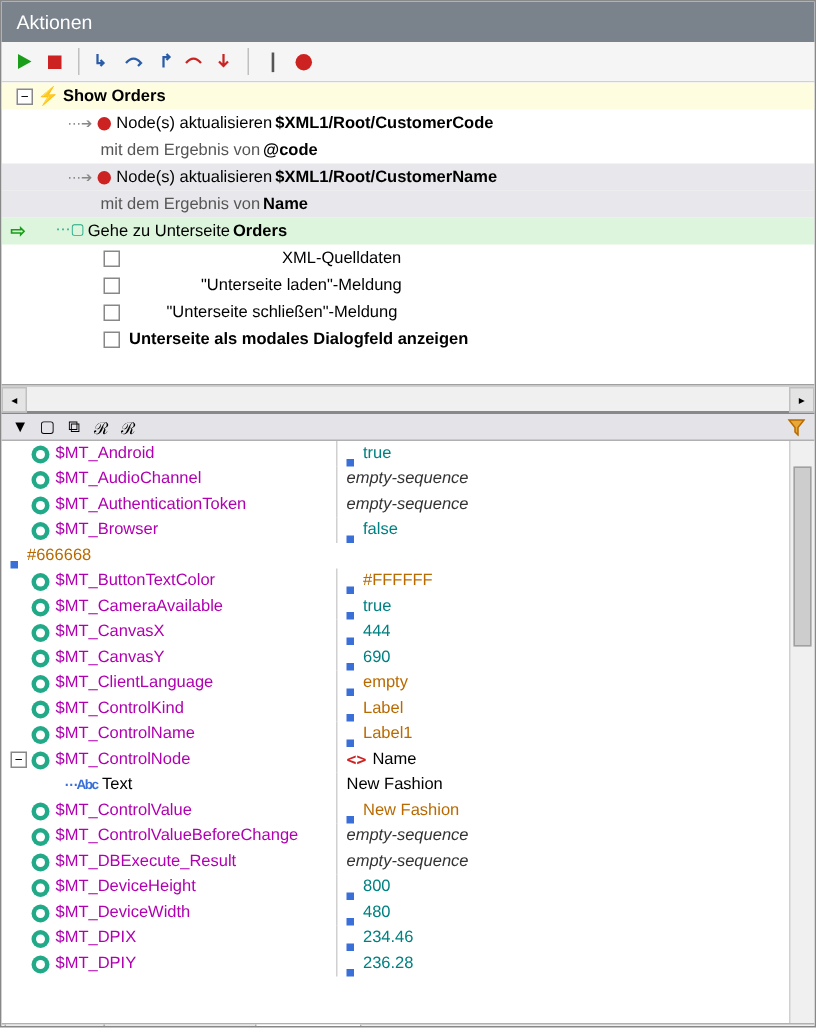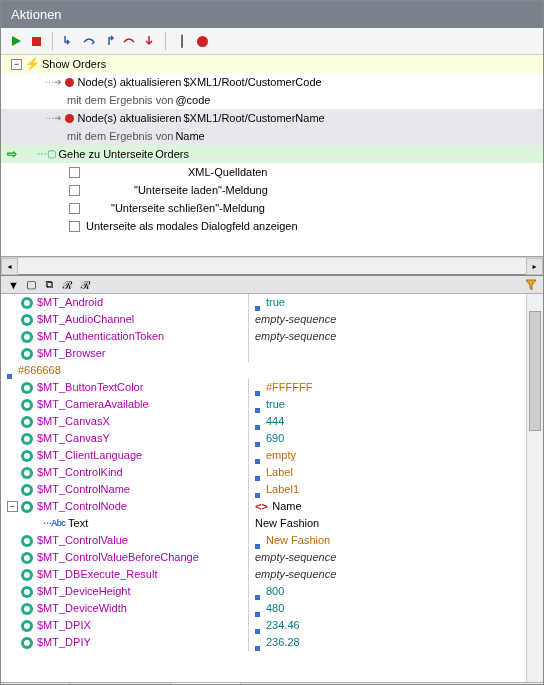--- a/index.html
+++ b/index.html
@@ -9,30 +9,30 @@
 .sep { width: 1px; height: 18px; background: #c0c0c0; margin: 0 3px; }
 .ticon { width: 14px; height: 14px; display: inline-flex; align-items: center; justify-content: center; }
 .tree-panel { background: #fff; height: 202px; overflow: auto; border-bottom: 1px solid #a0a0a0; position: relative; }
 .tree-row { display: flex; align-items: center; padding: 1px 4px; font-size: 11px; line-height: 16px; }
 .tree-row.hl-yellow { background: #fffde0; }
 .tree-row.hl-gray { background: #e8e8ec; }
 .tree-row.hl-green { background: #dcf5dc; }
 .indent { display: inline-block; }
 .exp { width: 11px; height: 11px; border: 1px solid #888; display: inline-flex; align-items: center; justify-content: center; font-size: 9px; margin-right: 3px; cursor: pointer; background: #fff; line-height: 9px; }
 .lbl { margin-left: 2px; }
-.bold { font-weight: normal; }
+.bold { font-weight: bold; }
 .param-text { color: #555; }
 .scrollbar-h { height: 17px; background: #f0f0f0; border-top: 1px solid #d0d0d0; display: flex; }
 .sb-btn { width: 17px; height: 17px; background: #e4e4e4; border: 1px solid #c0c0c0; display: flex; align-items: center; justify-content: center; font-size: 8px; }
 .lower { display: flex; flex-direction: column; height: 426px; border-top: 2px solid #888; }
 .lower-toolbar { background: #e4e4e8; border-bottom: 1px solid #b0b0b0; padding: 2px 6px; display: flex; align-items: center; gap: 5px; }
 .lower-toolbar .ticon { width: 13px; height: 13px; }
 .grid { flex: 1; overflow: auto; background: #fff; position: relative; }
 .grid-row { display: flex; border-bottom: 0px solid #eee; line-height: 17px; }
-.col-name { width: 248px; display: flex; align-items: center; padding-left: 2px; border-right: 1px solid #d0d0d0; }
+.col-name { width: 224px; display: flex; align-items: center; padding-left: 2px; border-right: 1px solid #d0d0d0; }
 .col-val { flex: 1; padding-left: 6px; display: flex; align-items: flex-end; }
 .g-icon { width: 12px; height: 12px; border-radius: 50%; background: #2a8; margin-right: 4px; display: inline-block; position: relative; }
 .g-icon::after { content: ''; position: absolute; inset: 3px; background: #fff; border-radius: 50%; }
 .vname { color: #b000b0; }
 .vname.black { color: #000; font-weight: normal; }
 .bullet { width: 5px; height: 5px; background: #3a6fd8; margin-right: 6px; }
 .val-teal { color: #008080; }
 .val-orange { color: #b86a00; }
 .val-italic { font-style: italic; color: #333; }
 .val-black { color: #000; }
@@ -223,20 +223,24 @@
         <div class="col-val">
           <span class="val-italic">empty-sequence</span>
         </div>
       </div>
       <div class="grid-row">
         <div class="col-name">
           <span style="width:18px;display:inline-block"></span>
           <span class="g-icon"></span>
           <span class="vname">$MT_Browser</span>
         </div>
+        <div class="col-val">
+          <span class="bullet"></span>
+          <span class="val-teal">false</span>
+        </div>
       </div>
       <div class="grid-row">
         <div class="col-val">
           <span class="bullet"></span>
           <span class="val-orange">#666668</span>
         </div>
       </div>
       <div class="grid-row">
         <div class="col-name">
           <span style="width:18px;display:inline-block"></span>

